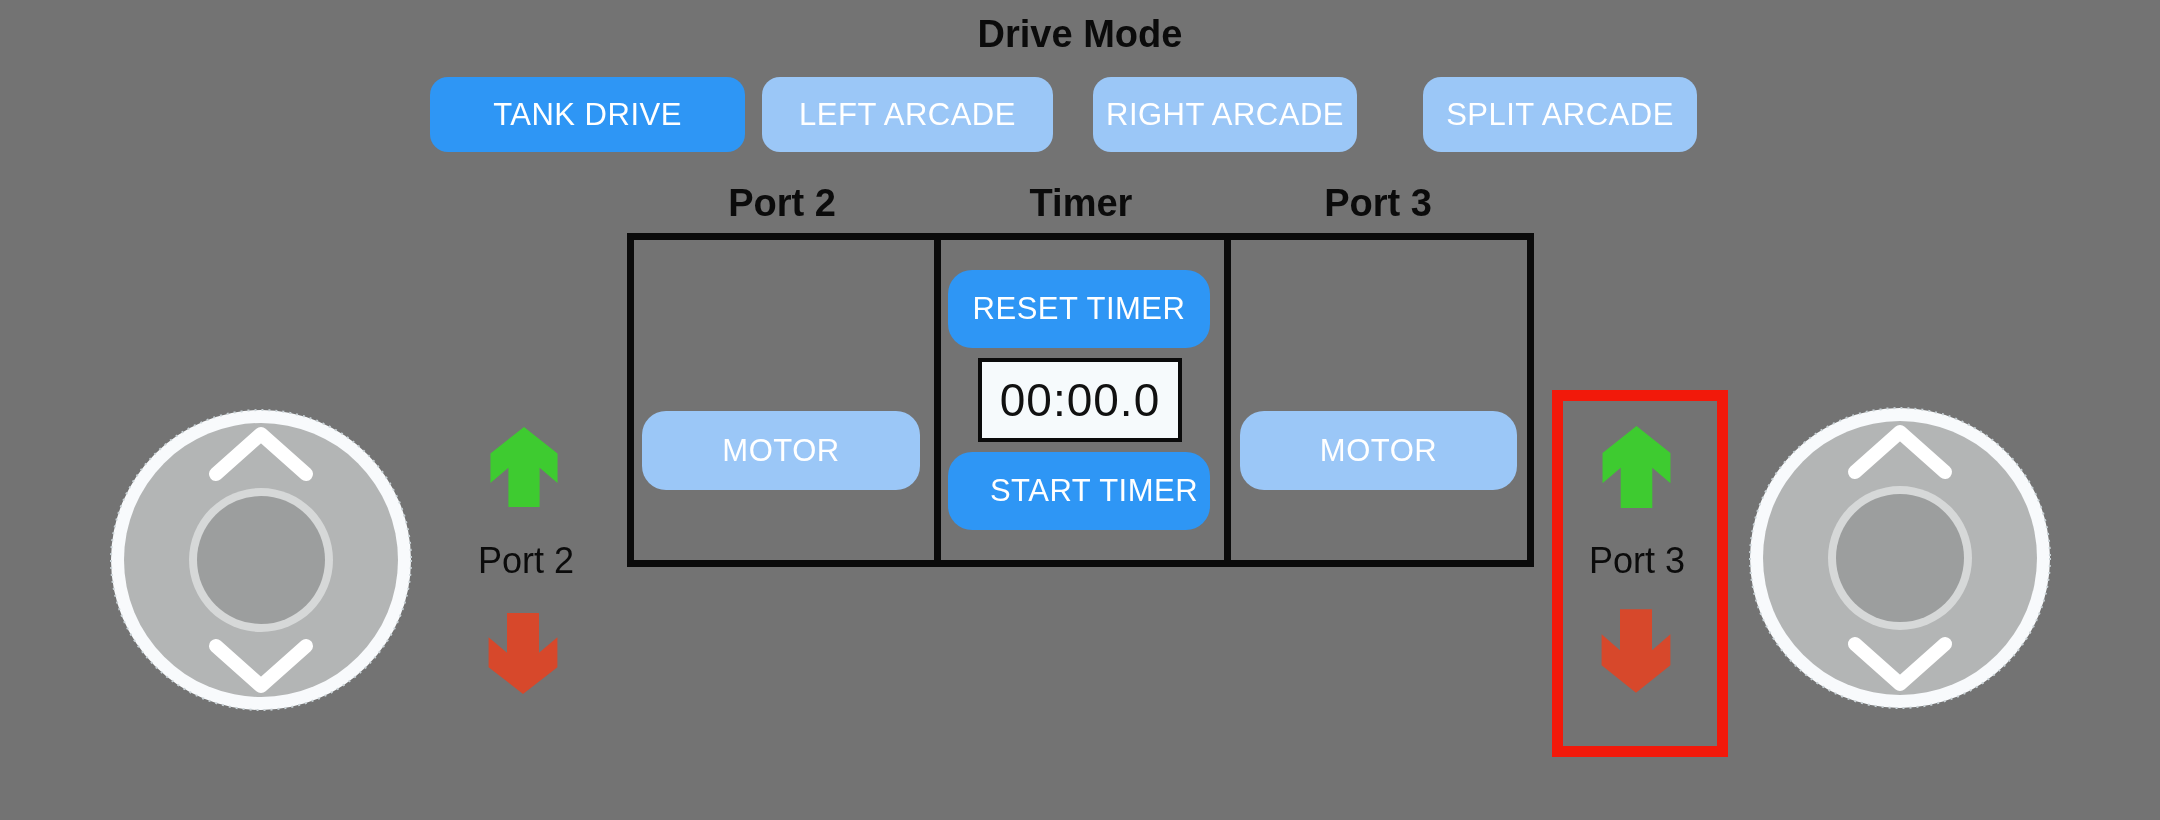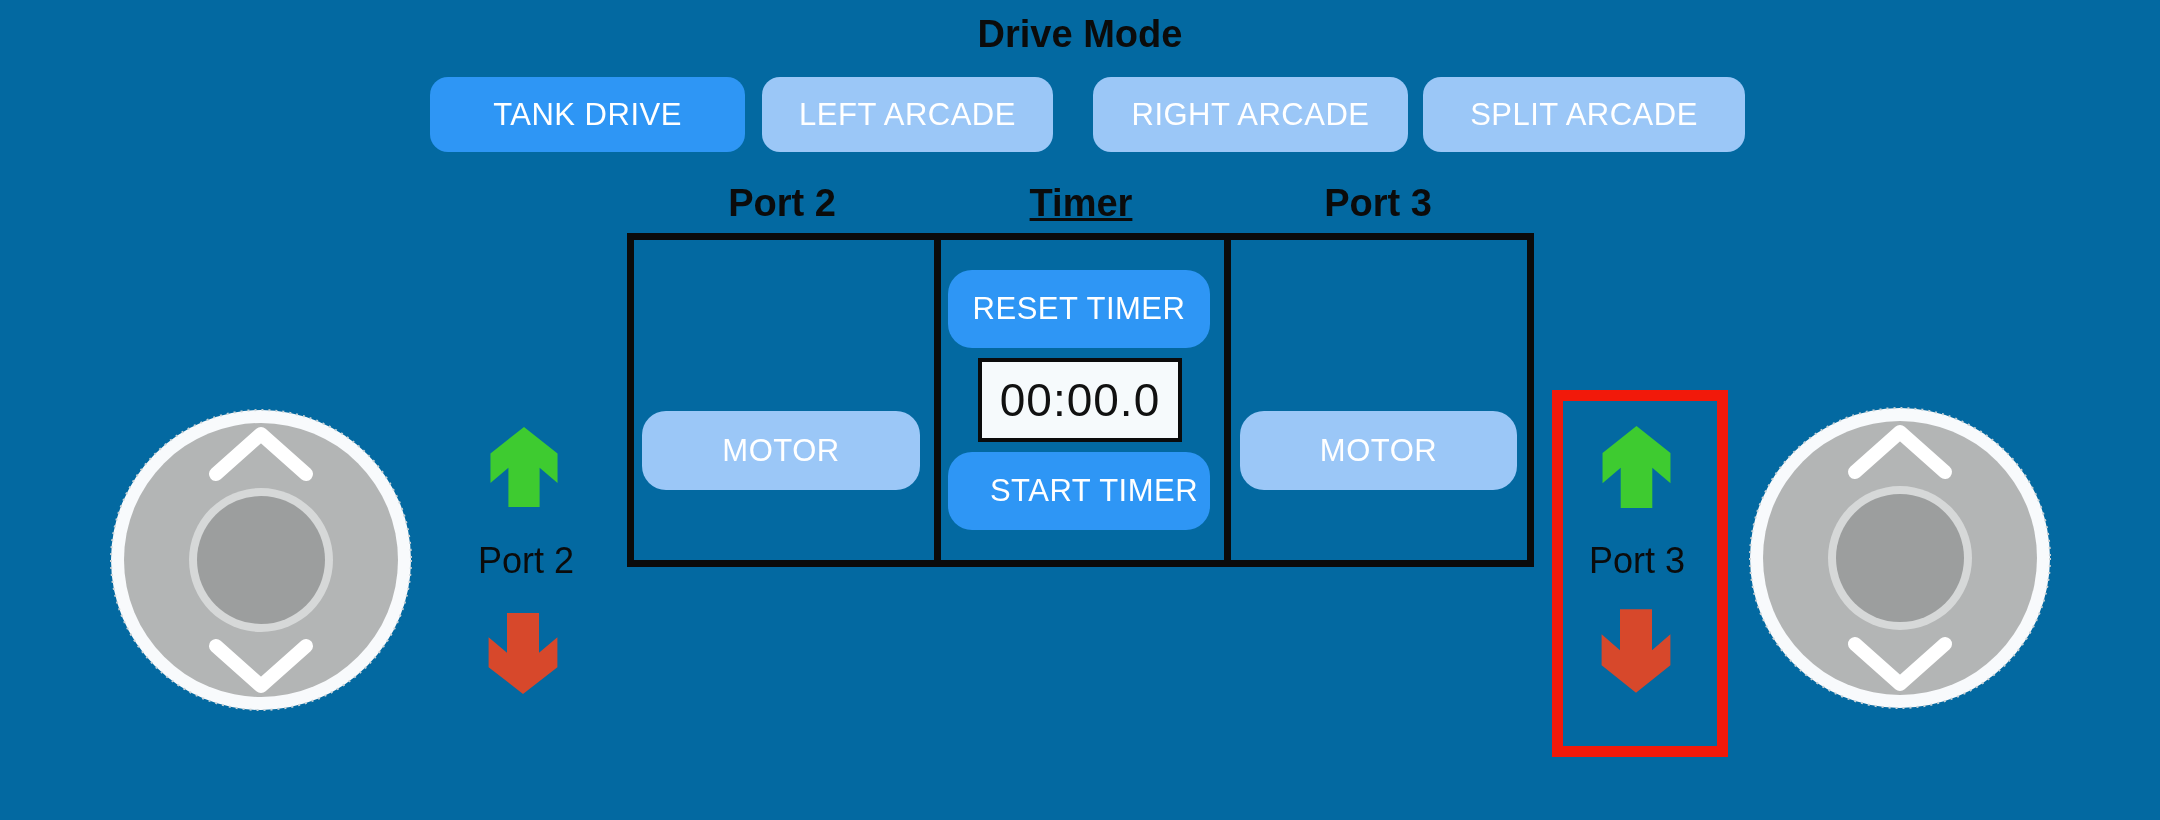--- a/index.html
+++ b/index.html
@@ -4,21 +4,21 @@
 <style>
   html, body { margin: 0; padding: 0; }
   body {
     font-family: "Liberation Sans", sans-serif;
     background: #f1f6f9;
   }
   .stage {
     position: relative;
     width: 2160px;
     height: 820px;
-    background: #0369a1;
+    background: #737373;
     overflow: hidden;
   }
   .stage * { box-sizing: border-box; }
 
   .abs { position: absolute; }
 
   .title {
     left: 880px; top: 10px; width: 400px; height: 48px;
     font-size: 38px; font-weight: bold; color: #0b0b0b;
     text-align: center; line-height: 48px;
@@ -80,25 +80,25 @@
 </style>
 </head>
 <body>
 
 <div class="stage">
 
   <div class="abs title">Drive Mode</div>
 
   <button class="abs drive-btn blue" style="left:430px;  width:315px;">TANK DRIVE</button>
   <button class="abs drive-btn lblue" style="left:762px;  width:291px;">LEFT ARCADE</button>
-  <button class="abs drive-btn lblue" style="left:1093px; width:315px;">RIGHT ARCADE</button>
-  <button class="abs drive-btn lblue" style="left:1423px; width:322px;">SPLIT ARCADE</button>
+  <button class="abs drive-btn lblue" style="left:1093px; width:264px;">RIGHT ARCADE</button>
+  <button class="abs drive-btn lblue" style="left:1423px; width:274px;">SPLIT ARCADE</button>
 
   <div class="abs col-header" style="left:682px;">Port 2</div>
-  <div class="abs col-header" style="left:981px;text-decoration:underline;">Timer</div>
+  <div class="abs col-header" style="left:981px;">Timer</div>
   <div class="abs col-header" style="left:1278px;">Port 3</div>
 
   <div class="abs panel-table">
     <div class="v-divider" style="left:300px;"></div>
     <div class="v-divider" style="left:590px;"></div>
   </div>
 
   <button class="abs cell-btn lblue" style="left:642px; top:411px; width:278px; height:79px;">MOTOR</button>
 
   <button class="abs cell-btn blue" style="left:948px; top:270px; width:262px; height:78px;">RESET TIMER</button>

